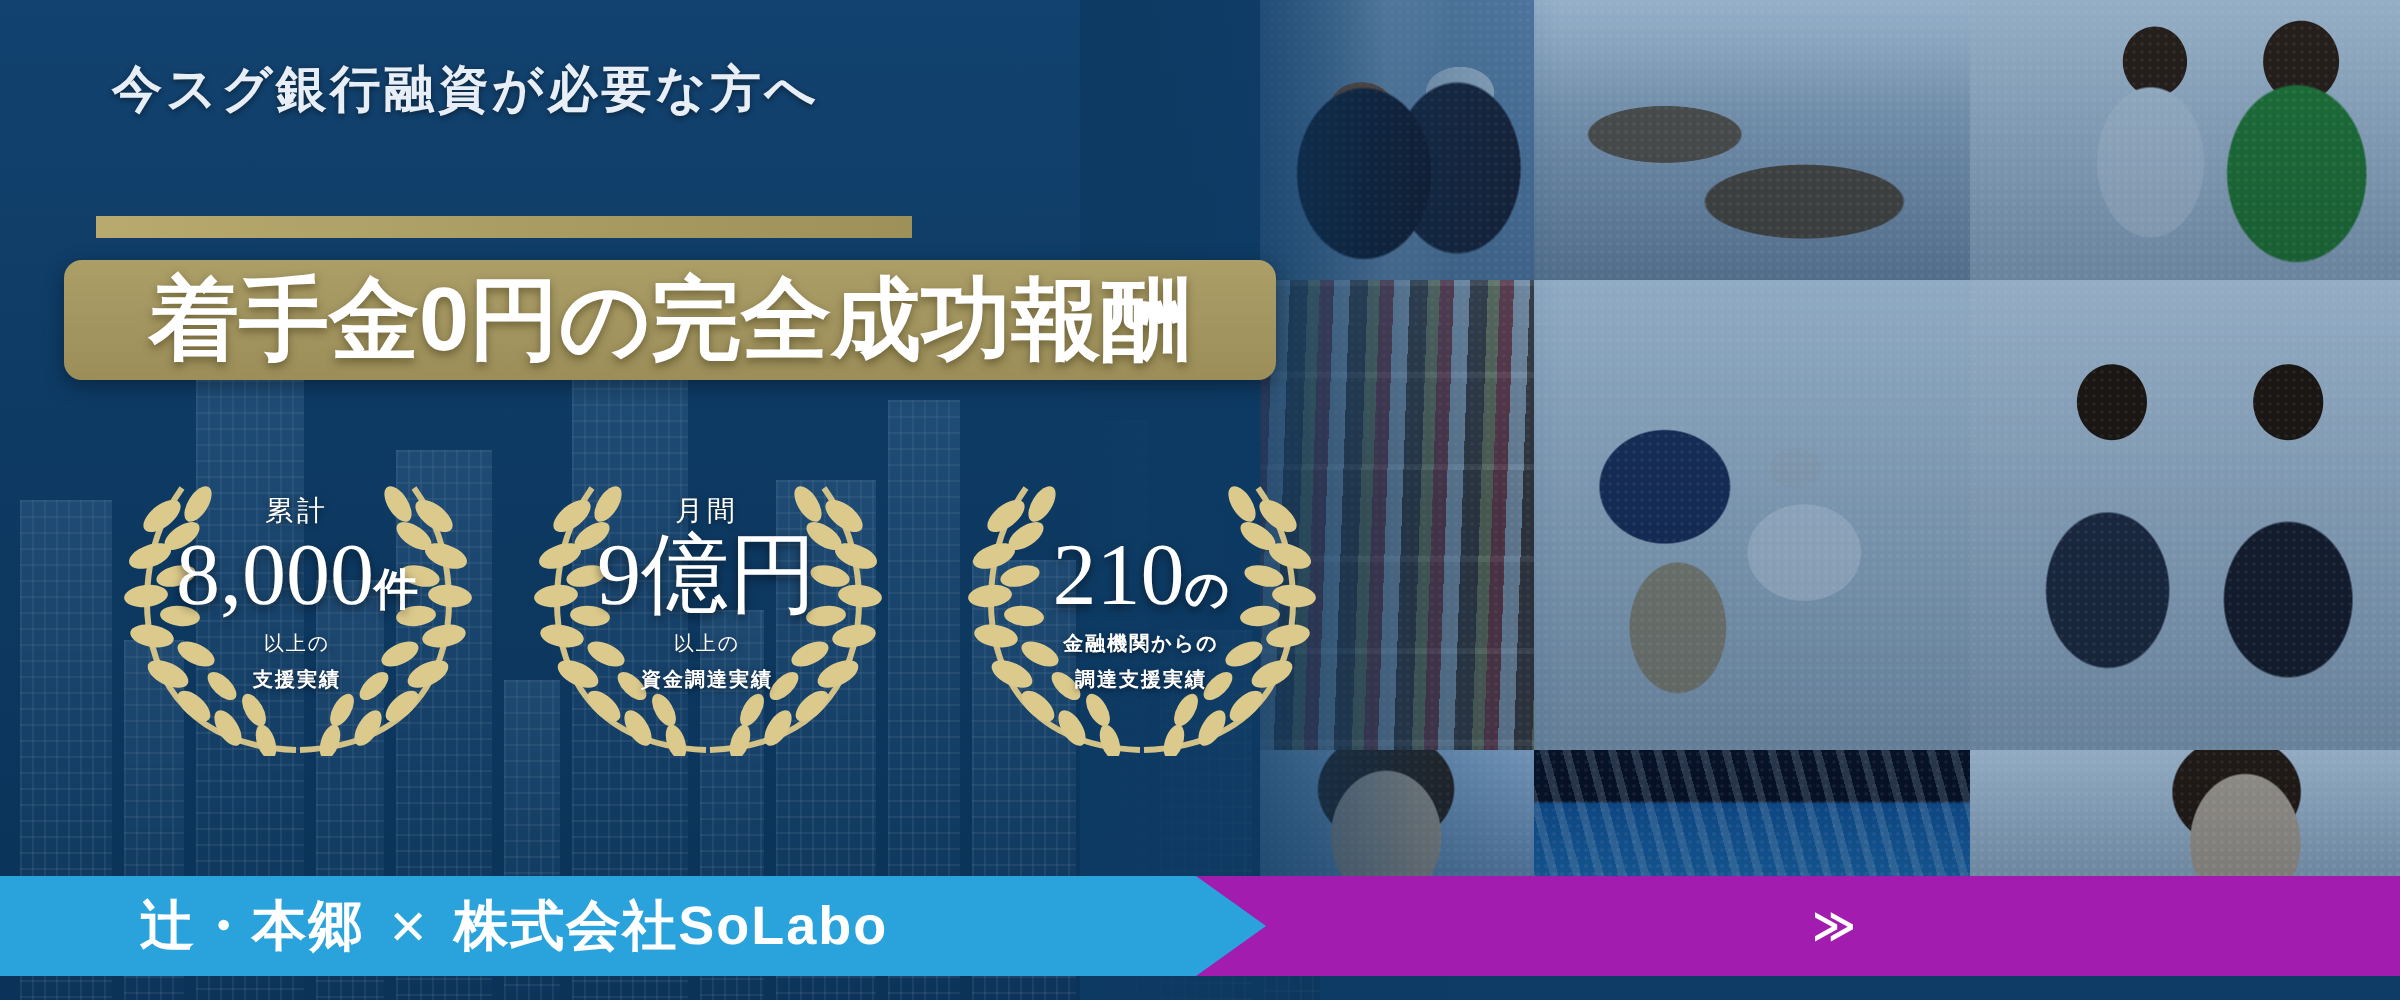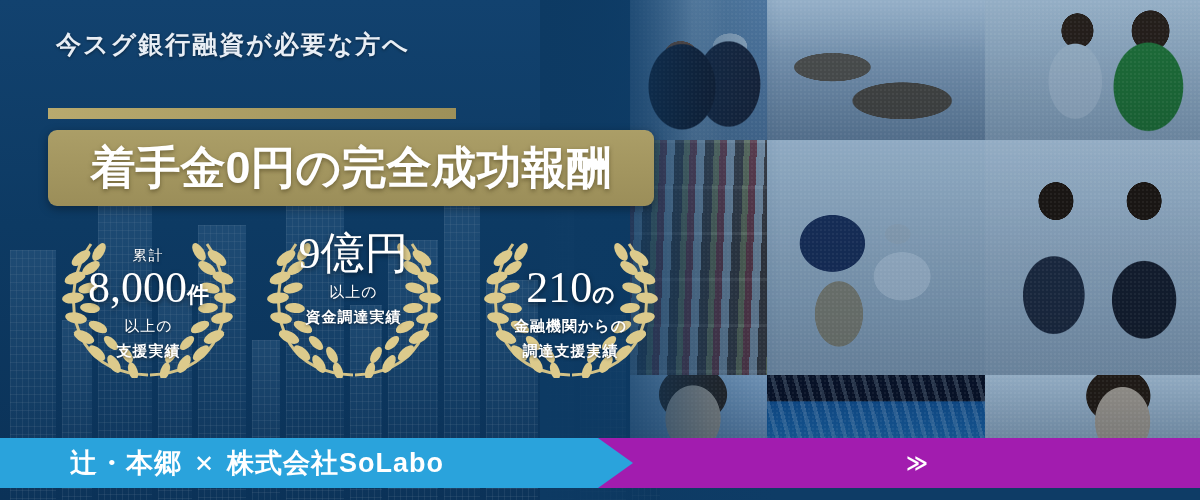--- a/index.html
+++ b/index.html
@@ -123,21 +123,21 @@
     position:absolute;left:52px;top:62px;
     font-size:40px;font-weight:700;color:#ffffff;letter-spacing:1px;
     text-shadow:0 2px 5px rgba(0,0,0,.5);
   }
   .title-underline{
     position:absolute;left:48px;top:108px;width:408px;height:11px;
     background:linear-gradient(90deg,#b8aa6e,#9d9059);
   }
 
   .gold-box{
-    position:absolute;left:48px;top:130px;width:606px;height:76px;
+    position:absolute;left:32px;top:130px;width:606px;height:60px;
     background:linear-gradient(180deg,#ab9e67 0%,#9b8e59 100%);
     border-radius:9px;
     box-shadow:0 3px 10px rgba(0,0,0,.35);
   }
   .gold-box span{
     position:absolute;left:0;right:0;top:50%;transform:translateY(-50%);
     text-align:center;color:#fff;font-size:45px;font-weight:700;letter-spacing:0px;
     text-shadow:0 2px 4px rgba(60,50,20,.5);
   }
 
@@ -148,21 +148,21 @@
   .badge.b2{left:205px;}
   .badge.b3{left:422px;}
   .badge svg{position:absolute;left:50%;top:4px;transform:translateX(-50%);}
   .badge .inner{position:absolute;left:0;right:0;top:0;}
   .b-small{font-size:14px;letter-spacing:2px;margin-top:20px;line-height:1;
            text-shadow:0 1px 3px rgba(0,0,0,.5);}
   .b-big{font-family:"Liberation Serif","DejaVu Serif",serif;
          font-size:44px;line-height:1.02;margin-top:4px;font-weight:400;
          text-shadow:0 2px 5px rgba(0,0,0,.5);}
   .b-big .suf{font-family:"Liberation Sans",sans-serif;font-size:22px;font-weight:700;}
-  .b-line{font-size:15px;line-height:1.35;margin-top:5px;letter-spacing:1px;
+  .b-line{font-size:10px;line-height:1.35;margin-top:5px;letter-spacing:1px;
           text-shadow:0 1px 3px rgba(0,0,0,.5);}
   .b-line.strong{font-weight:700;}
 
   
   .bar{position:absolute;left:0;top:438px;width:1200px;height:50px;background:#a21caf;}
   .bar-left{
     position:absolute;left:0;top:0;height:50px;width:633px;background:#2aa3dc;
     clip-path:polygon(0 0,598px 0,633px 25px,598px 50px,0 50px);
   }
   .bar-left .brand{
@@ -337,20 +337,21 @@
           <ellipse cx="148" cy="20" rx="10" ry="5" transform="rotate(58 148 20)"></ellipse>
           <ellipse cx="156" cy="36" rx="10" ry="5" transform="rotate(34 156 36)"></ellipse>
           <ellipse cx="159" cy="56" rx="10" ry="5" transform="rotate(14 159 56)"></ellipse>
           <ellipse cx="157" cy="76" rx="10" ry="5" transform="rotate(-6 157 76)"></ellipse>
           <ellipse cx="149" cy="95" rx="10" ry="5" transform="rotate(-26 149 95)"></ellipse>
           <ellipse cx="136" cy="111" rx="9" ry="4.5" transform="rotate(-44 136 111)"></ellipse>
           <ellipse cx="120" cy="123" rx="9" ry="4.5" transform="rotate(-60 120 123)"></ellipse>
         </g>
       </svg>
       <div class="inner">
+        <div class="b-small">月間</div>
         <div class="b-big"><span>9億円</span><span class="suf"></span></div>
         <div class="b-line">以上の</div>
         <div class="b-line strong">資金調達実績</div>
       </div>
     </div>
 
     <div class="badge b3">
       <svg width="196" height="146" viewBox="0 0 196 146">
         <g stroke="#d3c287" stroke-width="3" fill="none">
           <path d="M40 12 C20 40 16 82 34 112 C48 134 72 142 97 143"></path>

